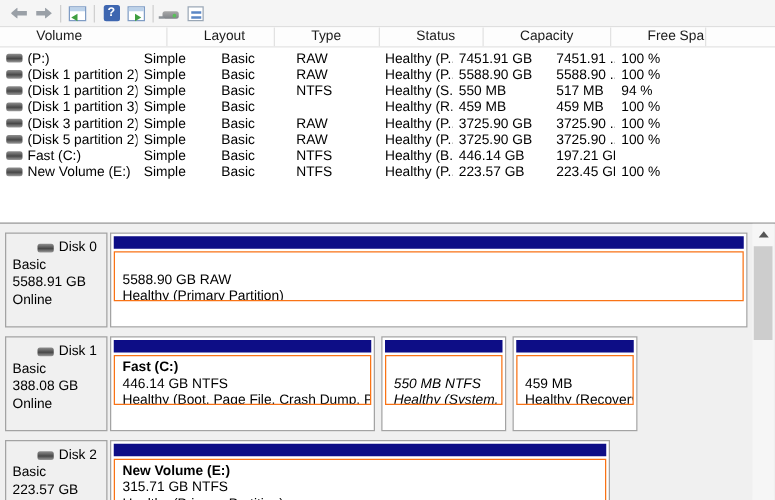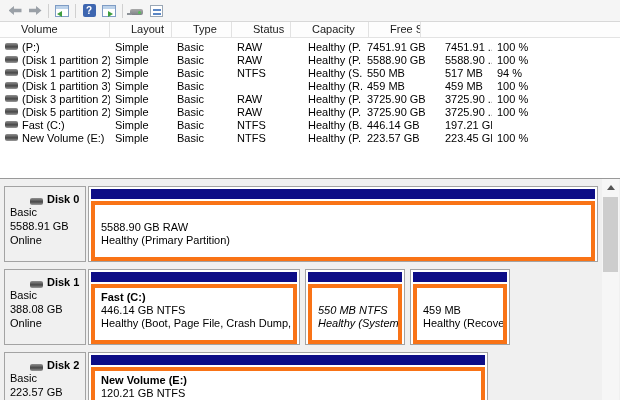--- a/index.html
+++ b/index.html
@@ -30,45 +30,45 @@
     color:#fff; font-weight:bold; font-size:10px; line-height:13px; text-align:center; }
   .devicon { width:13px; height:6px; background:linear-gradient(180deg,#a9a9a9,#7e8287); border-radius:2px; position:relative; margin-top:3px; }
   .devicon::after { content:""; position:absolute; right:2px; top:2px; width:3px; height:3px; background:#58c058; border-radius:50%; }
   .devicon::before { content:""; position:absolute; left:-3px; top:4px; width:4px; height:2px; background:#8d9298; }
   .propicon { width:13px; height:12px; border:1px solid #9aa7b5; background:#fff; position:relative; }
   .propicon::before { content:""; position:absolute; left:2px; top:3px; width:8px; height:2px; background:#5b87c5; box-shadow:0 4px 0 #5b87c5; }
 
   
   .listview { position:absolute; top:22px; left:0; width:620px; height:156px; background:#fff; }
   .lv-header { display:flex; height:16px; background:#fdfdfd; border-bottom:1px solid #e3e3e3; }
-  .lv-col { border-right:1px solid #e2e2e2; padding:1px 4px 0 21px; white-space:nowrap; overflow:hidden; color:#1a1a1a; }
+  .lv-col { border-right:1px solid #e2e2e2; padding:1px 4px 0 5px; white-space:nowrap; overflow:hidden; color:#1a1a1a;margin-left:24px; }
   .c0{width:110px} .c1{width:62px} .c2{width:60px} .c3{width:71px}
   .c4{width:59px} .c5{width:78px} .c6{width:52px} .c7{width:105px}
   .lv-rows { padding-top:2px; }
   .lv-row { display:flex; height:13px; align-items:center; }
   .lv-cell { padding:0 4px 0 5px; white-space:nowrap; overflow:hidden; }
   .volcell { display:flex; align-items:center; gap:4px; }
   .vol-icon { flex:0 0 13px; width:13px; height:7px; border-radius:2px;
     background:linear-gradient(180deg,#909090,#474747 55%,#9b9b9b); }
 
   
   .graphview { position:absolute; top:178px; left:0; width:620px; height:222px;
     background:#f0f0f0; border-top:1px solid #999; overflow:hidden; }
   .disk-row { position:absolute; left:4px; height:76px; width:596px; }
   .disk0 { top:7px; } .disk1 { top:90px; } .disk2 { top:173px; }
   .disk-hdr { position:absolute; left:0; top:0; width:82px; height:76px;
     background:#f0f0f0; border:1px solid #a3a3a3; padding:4px 0 0 5px; }
-  .disk-title { display:flex; align-items:flex-end; gap:4px; font-weight:bold; height:14px;padding-left:20px; }
+  .disk-title { display:flex; align-items:center; gap:4px; font-weight:normal; height:14px;padding-left:20px; }
   .disk-icon { width:13px; height:7px; border-radius:2px;
     background:linear-gradient(180deg,#909090,#474747 55%,#9b9b9b); }
   .hdr-line { line-height:13px; height:13px; margin-top:1px; white-space:nowrap; overflow:hidden; }
 
   .part { position:absolute; top:0; height:76px; background:#fff; border:1px solid #a3a3a3; }
   .part .bar { height:10px; margin:2px; background:#0d0d86; }
-  .part .pbody { margin:0 2px 2px; height:60px; border:4px solid #f97316;
+  .part .pbody { margin:0 2px 2px; height:40px; border:1px solid #f97316;
     padding:3px 0 0 6px; overflow:hidden; white-space:nowrap; }
   .pline { height:13px; line-height:13px; }
   .pname { font-weight:bold; }
   .d0p0 { left:84px; width:510px; }
   .d1p0 { left:84px; width:212px; }
   .d1p1 { left:301px; width:100px;font-style:italic; }
   .d1p2 { left:406px; width:100px; }
   .d2p0 { left:84px; width:400px; }
 
   
@@ -305,21 +305,21 @@
           <span>Disk 2</span>
         </div>
       <div class="hdr-line">Basic</div>
       <div class="hdr-line">223.57 GB</div>
 
     </div>
     <div class="part d2p0">
       <div class="bar"></div>
       <div class="pbody">
         <div class="pline pname">New Volume  (E:)</div>
-        <div class="pline">120.21 GB NTFS</div>
+        <div class="pline">315.71 GB NTFS</div>
         <div class="pline">Healthy (Primary Partition)</div>
       </div>
     </div>
   </div>
 
   <div class="sbar">
     <div class="sb-up">
         <span class="tri"></span>
       </div>
     <div class="sb-thumb"></div>

